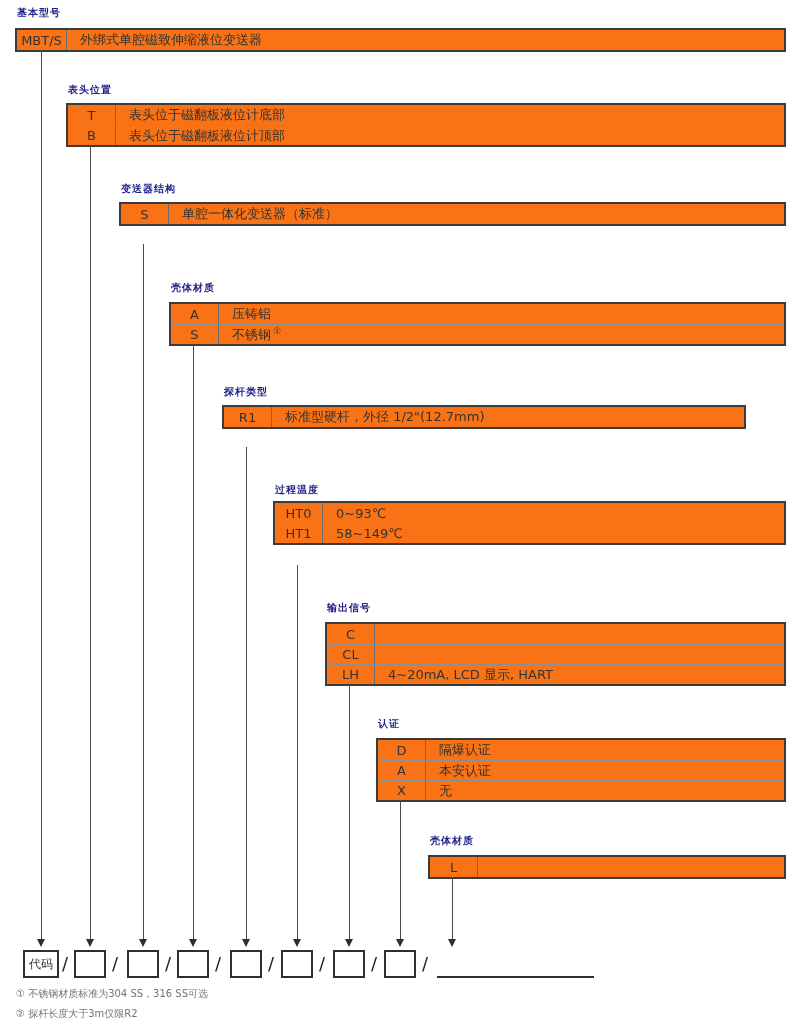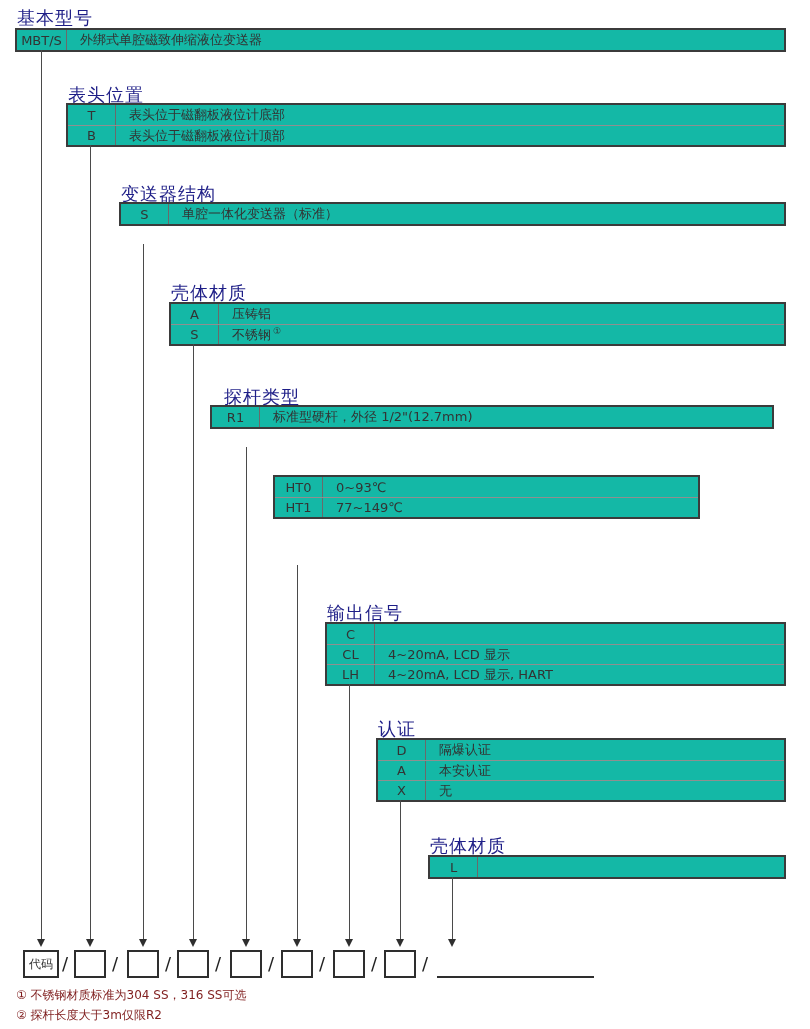--- a/index.html
+++ b/index.html
@@ -3,24 +3,24 @@
 <meta charset="utf-8">
 <style>
   * { margin:0; padding:0; box-sizing:border-box; }
   html,body { background:#ffffff; }
   #page {
     position:relative; width:810px; height:1029px; background:#ffffff;
     font-family:"DejaVu Sans","Liberation Sans",sans-serif; color:#333333;
     overflow:hidden;
   }
   .sec-title {
-    position:absolute; font-size:18px; font-weight:normal; color:#1e1e87;
+    position:absolute; font-size:10px; font-weight:bold; color:#1e1e87;
     letter-spacing:1px; white-space:nowrap;
   }
-  .tbl { position:absolute; border:2px solid #3b3b3b; background:#14b8a6; }
+  .tbl { position:absolute; border:2px solid #3b3b3b; background:#f97316; }
   .tr  { display:flex; height:20px; }
   .tr + .tr { border-top:1px solid #8f8f8f; }
   .td-code {
     flex:0 0 48px; border-right:1px solid #6a6a6a; display:flex;
     align-items:center; justify-content:center; font-size:13px; color:#333;
   }
   .td-desc {
     flex:1; display:flex; align-items:center; padding-left:13px;
     font-size:13px; color:#333; white-space:nowrap; overflow:hidden;
   }
@@ -31,21 +31,21 @@
     border-left:4px solid transparent; border-right:4px solid transparent;
     border-top:8px solid #2e2e2e;
   }
   .code-box {
     position:absolute; top:950px; height:28px; border:2px solid #2e2e2e;
     background:#fff; display:flex; align-items:center; justify-content:center;
     font-size:12px; color:#333;
   }
   .slash { position:absolute; top:953px; font-size:18px; color:#222; }
   .underline { position:absolute; height:2px; background:#2e2e2e; }
-  .footnote { position:absolute; font-size:12px; color:#7f1d1d; white-space:nowrap; }
+  .footnote { position:absolute; font-size:10px; color:#737373; white-space:nowrap; }
 </style>
 </head>
 <body>
 
 <div id="page">
 
   <div class="sec-title" style="left:17px;top:6px">基本型号</div>
   <div class="tbl" style="left:15px;top:28px;width:771px">
     <div class="tr">
       <div class="td-code" style="flex-basis:50px">MBT/S</div>
@@ -92,55 +92,52 @@
     <div class="tr">
       <div class="td-code">S</div>
       <div class="td-desc">
           <span>不锈钢</span>
           <span class="sup">①</span>
         </div>
     </div>
   </div>
 
   <div class="sec-title" style="left:224px;top:385px">探杆类型</div>
-  <div class="tbl" style="left:210px;top:405px;width:564px">
+  <div class="tbl" style="left:222px;top:405px;width:524px">
     <div class="tr">
       <div class="td-code">R1</div>
       <div class="td-desc">
           <span>标准型硬杆，外径 1/2"(12.7mm)</span>
         </div>
     </div>
   </div>
 
   <div class="sec-title" style="left:275px;top:483px">过程温度</div>
-  <div class="tbl" style="left:273px;top:475px;width:427px">
+  <div class="tbl" style="left:273px;top:501px;width:513px">
     <div class="tr">
       <div class="td-code">HT0</div>
       <div class="td-desc">
           <span>0~93℃</span>
         </div>
     </div>
     <div class="tr">
       <div class="td-code">HT1</div>
       <div class="td-desc">
-          <span>77~149℃</span>
+          <span>58~149℃</span>
         </div>
     </div>
   </div>
 
   <div class="sec-title" style="left:327px;top:601px">输出信号</div>
   <div class="tbl" style="left:325px;top:622px;width:461px">
     <div class="tr">
       <div class="td-code">C</div>
     </div>
     <div class="tr">
       <div class="td-code">CL</div>
-      <div class="td-desc">
-          <span>4~20mA, LCD 显示</span>
-        </div>
     </div>
     <div class="tr">
       <div class="td-code">LH</div>
       <div class="td-desc">
           <span>4~20mA, LCD 显示, HART</span>
         </div>
     </div>
   </div>
 
   <div class="sec-title" style="left:378px;top:717px">认证</div>

